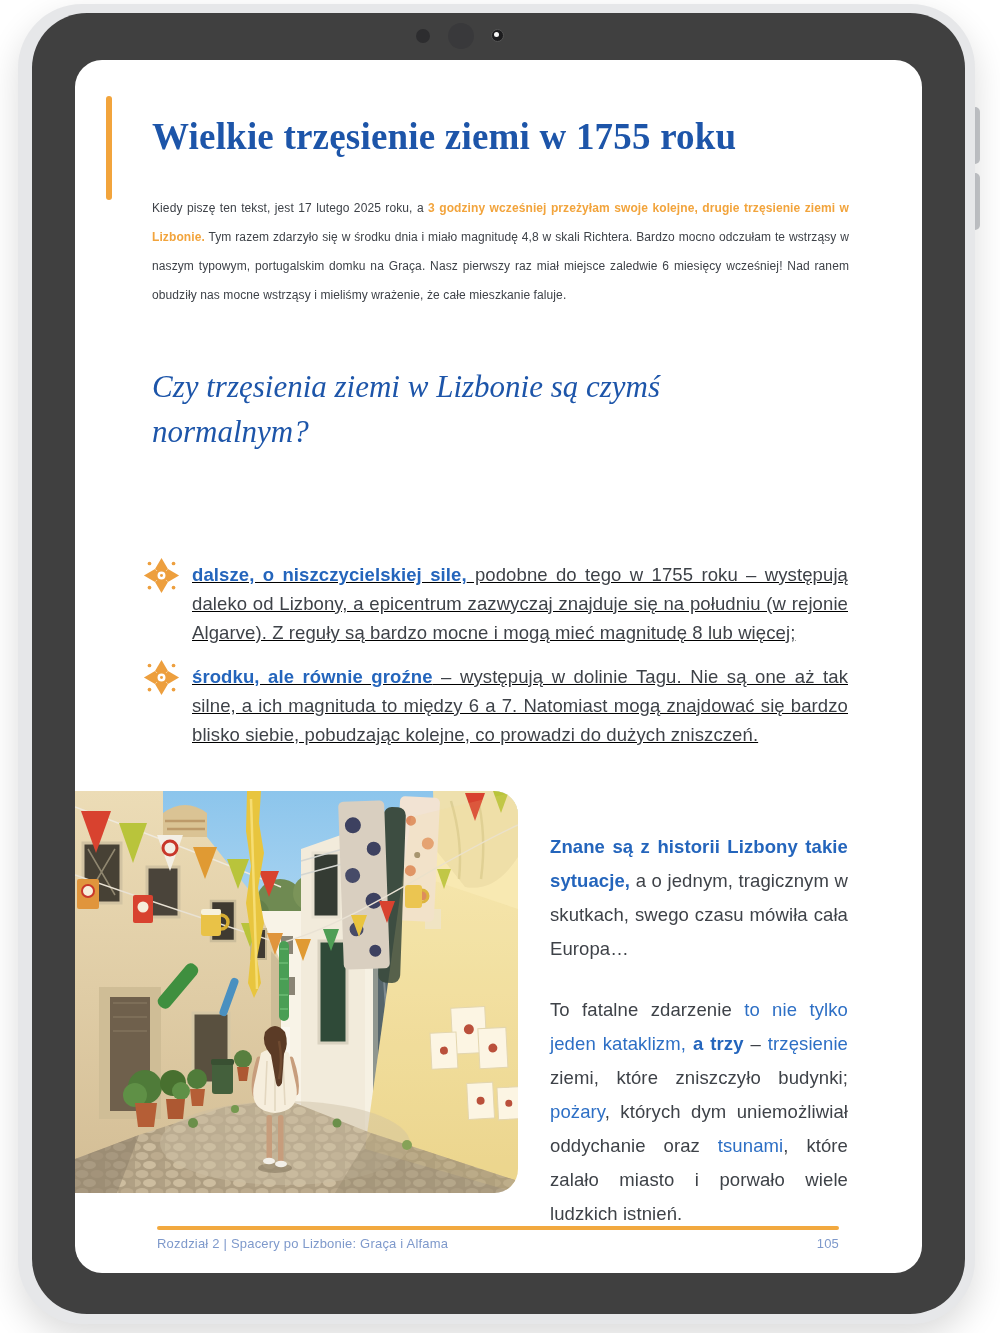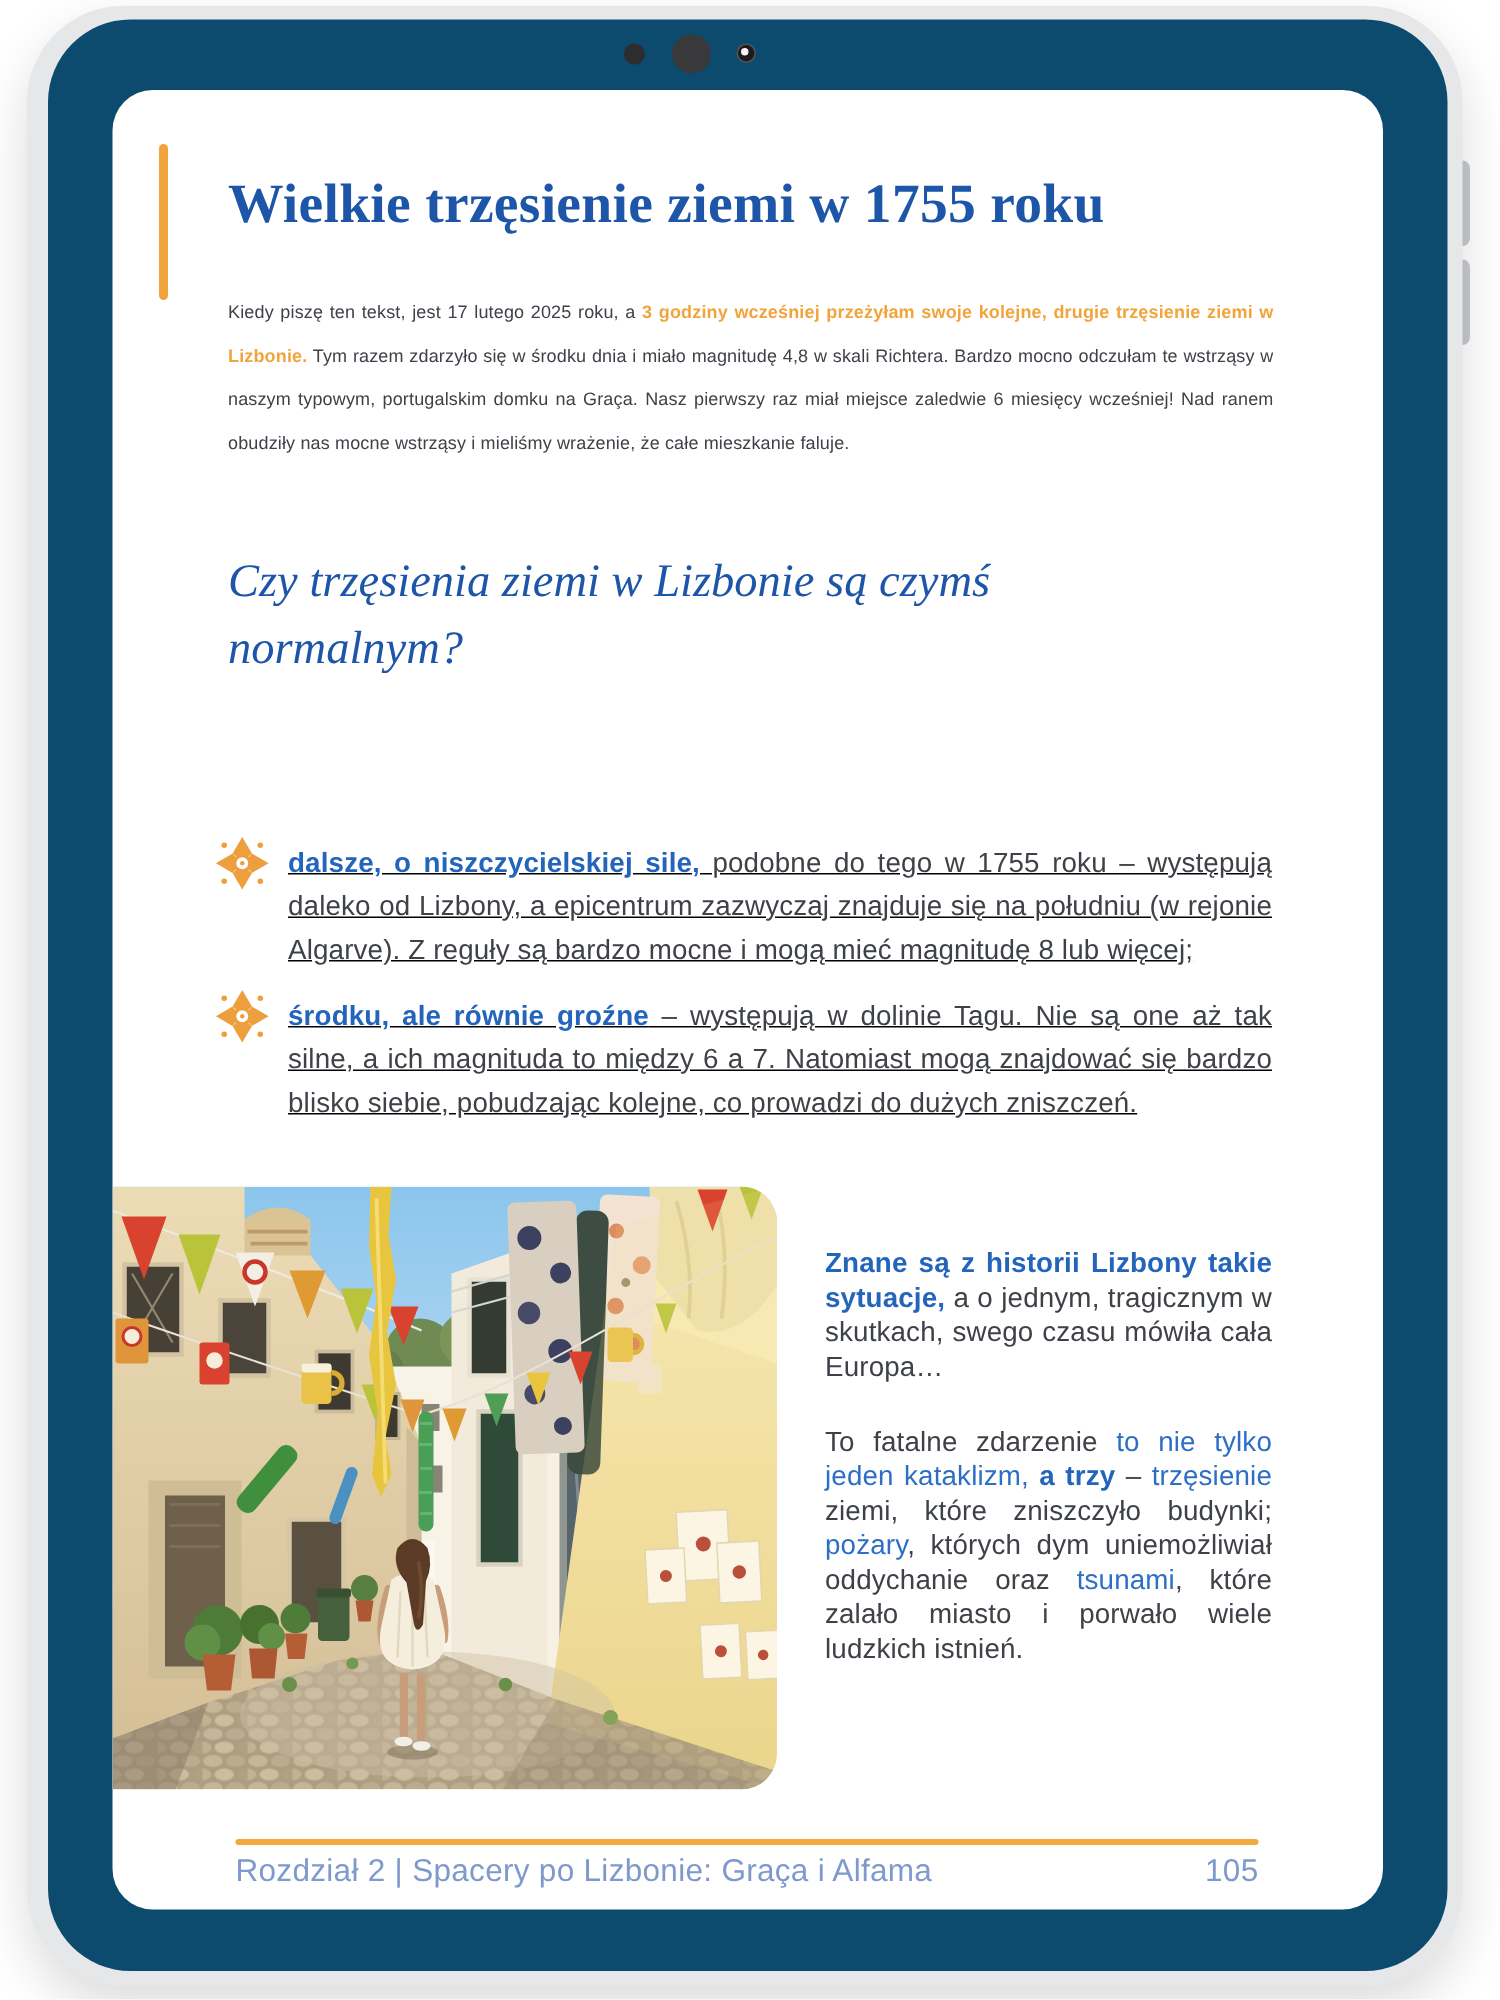--- a/index.html
+++ b/index.html
@@ -11,21 +11,21 @@
   body{width:1000px;height:1333px;position:relative;overflow:hidden;
        font-family:"Liberation Sans",sans-serif;}
 
   
   .vol-btn{position:absolute;left:969px;width:11px;background:#c7c9cd;border-radius:5px;}
   .vol-btn.b1{top:107px;height:57px;}
   .vol-btn.b2{top:173px;height:57px;}
   .tablet-outer{position:absolute;left:18px;top:4px;width:957px;height:1320px;
     background:#e6e7e9;border-radius:64px;box-shadow:0 14px 34px rgba(0,0,0,.14);}
   .tablet-bezel{position:absolute;left:14px;top:9px;right:10px;bottom:10px;
-    background:#0c4a6e;border-radius:55px;}
+    background:#404040;border-radius:55px;}
   .cam{position:absolute;border-radius:50%;}
   .cam.small{left:384px;top:16px;width:14px;height:14px;background:#2d2d2f;}
   .cam.big{left:416px;top:10px;width:26px;height:26px;background:#39393b;}
   .cam.lens{left:459px;top:16px;width:13px;height:13px;background:#1c1c1e;border:1px solid #555;}
   .cam.lens::after{content:"";position:absolute;left:2px;top:2px;width:5px;height:5px;
     border-radius:50%;background:#f5f5f5;}
 
   
   .screen{position:absolute;left:43px;top:47px;width:847px;height:1213px;
     background:#ffffff;border-radius:27px;overflow:hidden;}
@@ -55,28 +55,28 @@
 
   .seg-orange{color:var(--orange);font-weight:700;}
   .seg-blue{color:var(--blue);}
   .seg-blueb{color:var(--blueb);font-weight:700;}
 
   .photo{position:absolute;left:0;top:731px;width:443px;height:402px;
     border-radius:0 24px 24px 0;overflow:hidden;}
   .photo svg{display:block;width:100%;height:100%;}
 
   .side-col{position:absolute;left:475px;top:770px;width:298px;}
-  .side-col p{color:var(--ink);font-size:18.5px;line-height:23px;text-align:justify;
+  .side-col p{color:var(--ink);font-size:18.5px;line-height:34px;text-align:justify;
     margin-bottom:27px;letter-spacing:.1px;}
 
   .footer-line{position:absolute;left:82px;top:1166px;width:682px;height:4px;
     background:var(--line);border-radius:2px;}
   .footer-row{position:absolute;left:82px;top:1176px;width:682px;display:flex;
     justify-content:space-between;align-items:center;color:var(--footer);
-    font-size:21px;letter-spacing:.2px;gap:16px;}
+    font-size:13px;letter-spacing:.2px;gap:16px;}
 </style>
 </head>
 <body>
 
 <div class="vol-btn b1"></div>
 <div class="vol-btn b2"></div>
 
 <div class="tablet-outer">
   <div class="tablet-bezel">
     <span class="cam small"></span>

